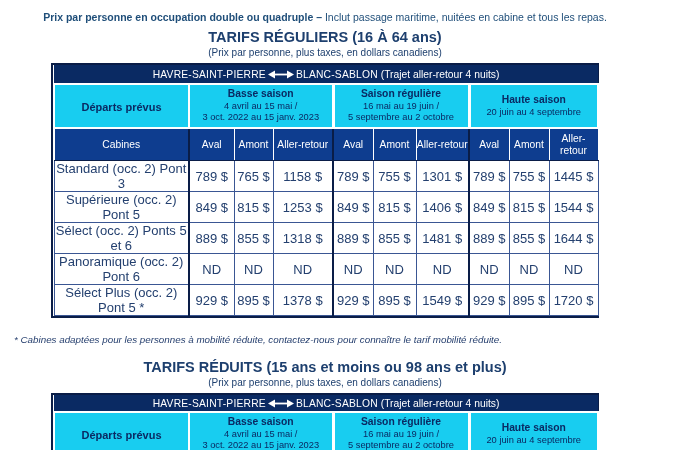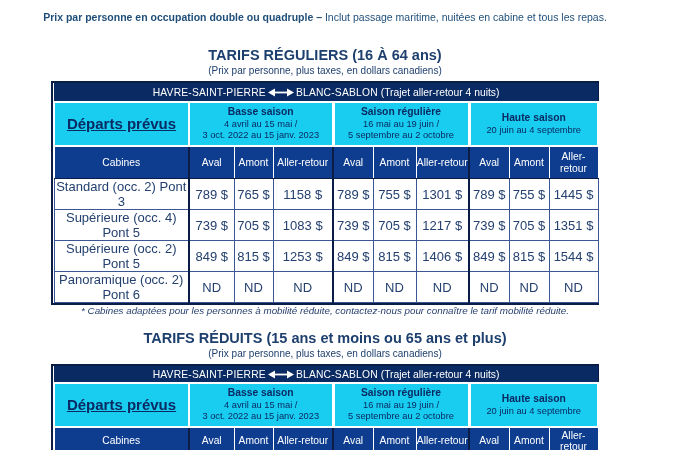--- a/index.html
+++ b/index.html
@@ -1,39 +1,39 @@
 <!DOCTYPE html>
 <html lang="fr"><head>
 <meta charset="utf-8">
 <style>
   html,body{margin:0;padding:0;background:#fff;}
   .page{width:636px;height:450px;overflow:hidden;background:#fff;box-sizing:border-box;
         padding-top:9px;font-family:"Liberation Sans",sans-serif;color:#1f4e79;padding-left:14px;}
   .intro{font-size:10.5px;line-height:16px;text-align:center;color:#1f4e79;}
   .intro .b{font-weight:bold;}
-  .sec-title{text-align:center;font-weight:bold;font-size:14.5px;color:#1d3f6e;margin-top:22px;}
+  .sec-title{text-align:center;font-weight:bold;font-size:14.5px;color:#1d3f6e;margin-top:4px;}
   .sec-sub{text-align:center;font-size:10px;color:#1d3f6e;margin-top:2px;}
   .twrap{width:544px;margin:5px auto 0;border:2px solid #0a1d47;}
   table{width:100%;border-collapse:collapse;table-layout:fixed;}
   td{padding:0;text-align:center;vertical-align:middle;overflow:hidden;}
   .route-row td{background:#0a2a63;color:#fff;height:18px;font-size:10.3px;border-bottom:1px solid #fff;}
   .route-row .b{font-weight:normal;letter-spacing:.2px;}
   .arrow{vertical-align:-1px;margin:0 2px;}
   .season-row td{background:#18cdf0;color:#0a2a63;height:42px;border:2px solid #fff;}
-  .dep-label{font-weight:bold;font-size:15px;text-decoration:underline;}
+  .dep-label{font-weight:bold;font-size:11px;}
   .sname{font-weight:bold;font-size:10.3px;line-height:12.5px;}
   .sdate{font-size:9.3px;line-height:11.5px;}
   .cab-row td{background:#0e3d8f;color:#fff;height:31px;font-size:10.3px;
               border:1px solid #fff;border-bottom:1px solid #0a1d47;line-height:11.5px;}
   .t2 .route-row td{height:16px;}
   .t2 .cab-row td{height:26px;}
   .data-row td{background:#fff;color:#24406f;height:19.7px;font-size:13px;border:1px solid #3a5693;}
   .gs{border-left-width:2px !important;border-left-color:#0a1d47 !important;border-left-style:solid !important;}
   .season-row .gs{border-left-width:3px !important;border-left-color:#fff !important;}
-  .footnote{font-style:italic;font-size:9.8px;text-align:center;margin-top:0;color:#27406f;}
+  .footnote{font-style:italic;font-size:9.8px;text-align:left;margin-top:16px;color:#27406f;}
 </style>
 </head>
 <body>
 
 <div class="page">
 
   <div class="intro">
     <div><span class="b">Prix par personne en occupation double ou quadruple –</span><span> Inclut passage maritime, nuitées en cabine et tous les repas.</span></div>
   </div>
 
@@ -100,62 +100,74 @@
       <td>765 $</td>
       <td>1158 $</td>
       <td class="gs">789 $</td>
       <td>755 $</td>
       <td>1301 $</td>
       <td class="gs">789 $</td>
       <td>755 $</td>
       <td>1445 $</td>
     </tr>
     <tr class="data-row">
-      <td>Supérieure (occ. 4) Pont 5</td>
-      <td class="gs">739 $</td>
-      <td>705 $</td>
-      <td>1083 $</td>
-      <td class="gs">739 $</td>
-      <td>705 $</td>
-      <td>1217 $</td>
-      <td class="gs">739 $</td>
-      <td>705 $</td>
-      <td>1351 $</td>
-    </tr>
-    <tr class="data-row">
       <td>Supérieure (occ. 2) Pont 5</td>
       <td class="gs">849 $</td>
       <td>815 $</td>
       <td>1253 $</td>
       <td class="gs">849 $</td>
       <td>815 $</td>
       <td>1406 $</td>
       <td class="gs">849 $</td>
       <td>815 $</td>
       <td>1544 $</td>
     </tr>
     <tr class="data-row">
+      <td>Sélect (occ. 2) Ponts 5 et 6</td>
+      <td class="gs">889 $</td>
+      <td>855 $</td>
+      <td>1318 $</td>
+      <td class="gs">889 $</td>
+      <td>855 $</td>
+      <td>1481 $</td>
+      <td class="gs">889 $</td>
+      <td>855 $</td>
+      <td>1644 $</td>
+    </tr>
+    <tr class="data-row">
       <td>Panoramique (occ. 2) Pont 6</td>
       <td class="gs">ND</td>
       <td>ND</td>
       <td>ND</td>
       <td class="gs">ND</td>
       <td>ND</td>
       <td>ND</td>
       <td class="gs">ND</td>
       <td>ND</td>
       <td>ND</td>
+    </tr>
+    <tr class="data-row">
+      <td>Sélect Plus (occ. 2) Pont 5 *</td>
+      <td class="gs">929 $</td>
+      <td>895 $</td>
+      <td>1378 $</td>
+      <td class="gs">929 $</td>
+      <td>895 $</td>
+      <td>1549 $</td>
+      <td class="gs">929 $</td>
+      <td>895 $</td>
+      <td>1720 $</td>
     </tr>
   </tbody>
       </table>
   </div>
 
   <div class="footnote">* Cabines adaptées pour les personnes à mobilité réduite, contactez-nous pour connaître le tarif mobilité réduite.</div>
 
-  <div class="sec-title" style="margin-top:14px">TARIFS RÉDUITS (15 ans et moins ou 65 ans et plus)</div>
+  <div class="sec-title" style="margin-top:14px">TARIFS RÉDUITS (15 ans et moins ou 98 ans et plus)</div>
   <div class="sec-sub">(Prix par personne, plus taxes, en dollars canadiens)</div>
 
   <div class="twrap t2">
   <table>
     <colgroup>
       <col style="width:135px">
           <col style="width:45px">
           <col style="width:39px">
           <col style="width:60px">
       <col style="width:40px">

